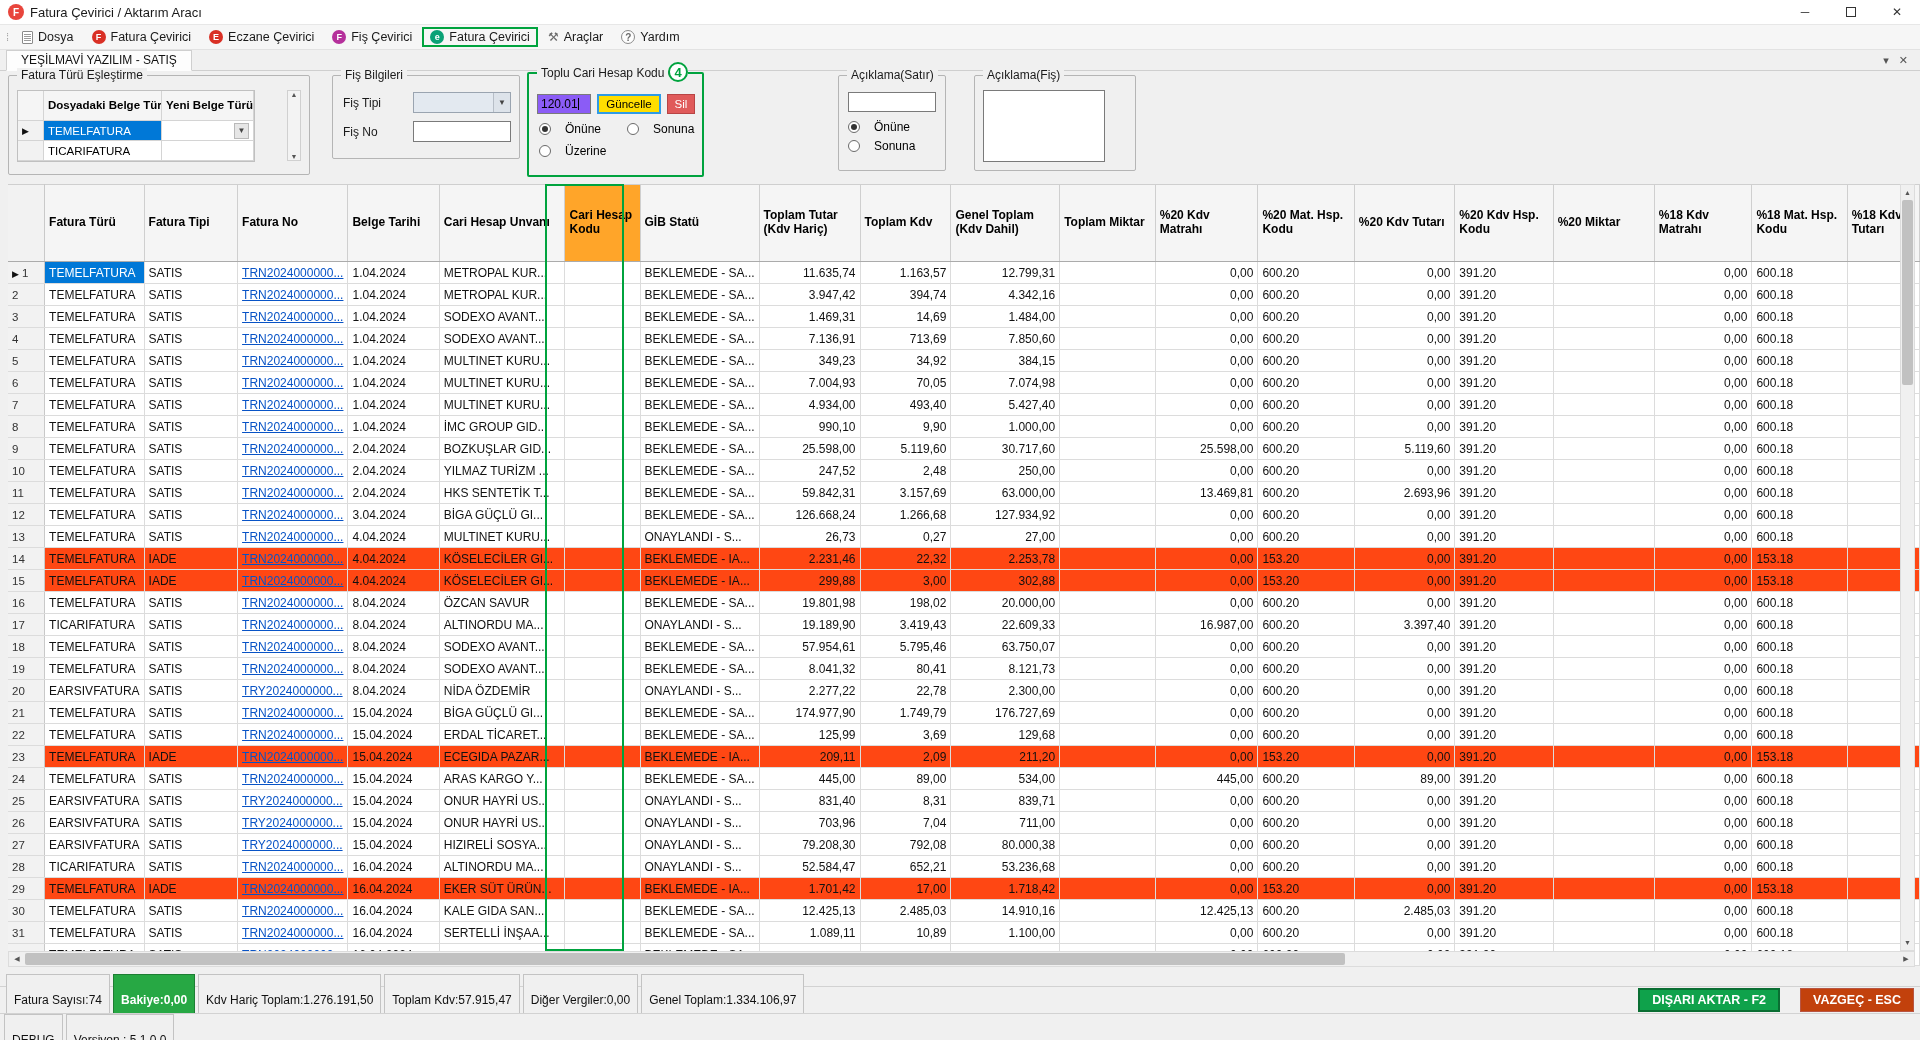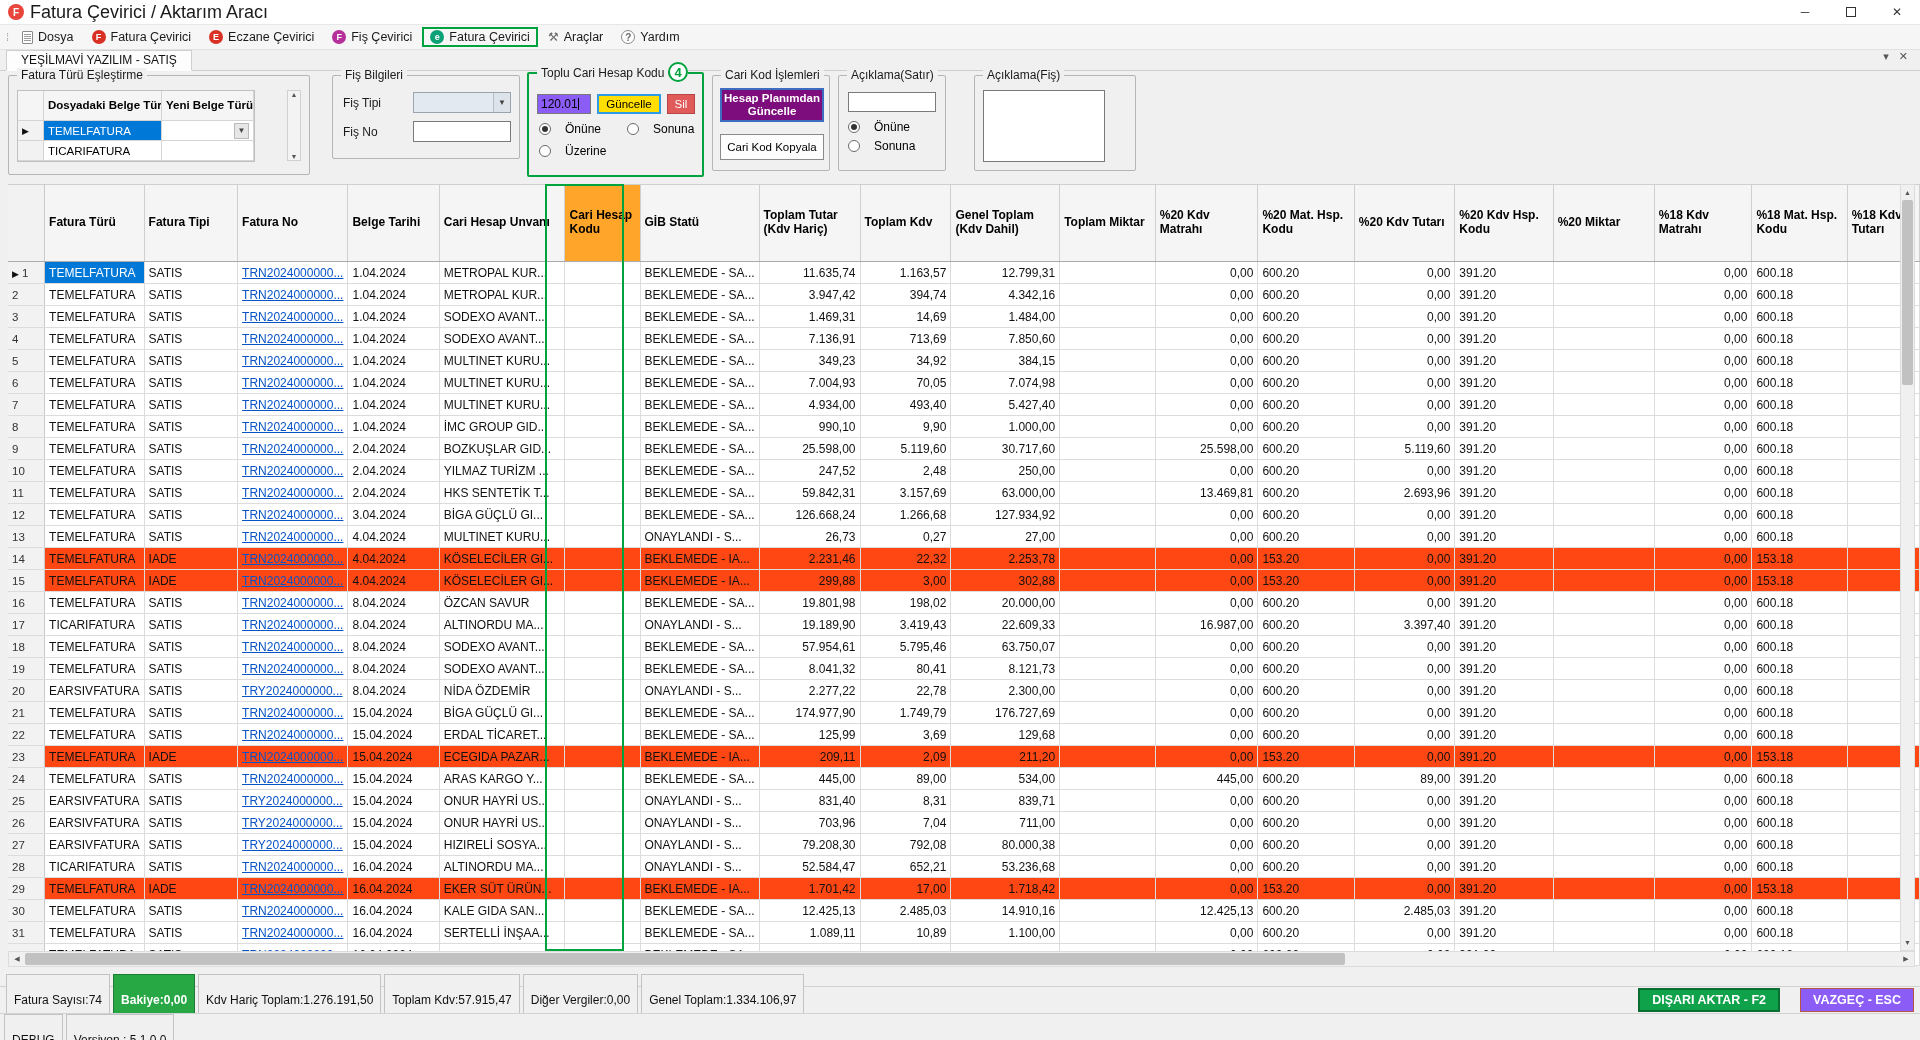--- a/index.html
+++ b/index.html
@@ -2,39 +2,39 @@
 <html><head>
 <meta charset="utf-8">
 <style>
   * { box-sizing: border-box; margin:0; padding:0; }
   html,body { width:1920px; height:1040px; background:#f0f0f0; font-family:"Liberation Sans","DejaVu Sans",sans-serif; overflow:hidden; }
   .app { position:relative; width:1920px; height:1040px; background:#f0f0f0; }
 
   
   .titlebar { position:absolute; top:0; left:0; width:1920px; height:25px; background:#ffffff; display:flex; align-items:center; border-bottom:1px solid #e7e7e7; }
   .titlebar .app-icon { width:16px; height:16px; border-radius:50%; background:#e8453c; color:#fff; font-size:10px; font-weight:bold; display:flex; align-items:center; justify-content:center; margin:0 6px 0 8px; }
-  .titlebar .title { font-size:18px; color:#1a1a1a; }
+  .titlebar .title { font-size:13px; color:#1a1a1a; }
   .win-controls { margin-left:auto; display:flex; height:100%; }
   .win-btn { width:46px; height:100%; display:flex; align-items:center; justify-content:center; font-size:12px; color:#333; cursor:default; }
   .max-glyph { width:10px; height:10px; border:1px solid #333; display:inline-block; }
 
   
   .menubar { position:absolute; top:25px; left:0; width:1920px; height:25px; background:#f6f6f6; border-bottom:1px solid #e2e2e2; display:flex; align-items:center; padding-left:4px; gap:2px; }
   .drag-dots { color:#a8a8a8; font-size:11px; margin:0 4px 0 2px; letter-spacing:-1px; }
   .mi { display:flex; align-items:center; gap:5px; padding:3px 8px; font-size:12.5px; color:#1a1a1a; cursor:default; }
   .mi.hl { border:2px solid #00a33e; padding:1px 6px; }
   .ic-circle { width:14px; height:14px; border-radius:50%; color:#fff; font-size:9px; font-weight:bold; display:flex; align-items:center; justify-content:center; }
   .ic-red { background:#d93025; } .ic-purple { background:#b5309b; } .ic-teal { background:#0aa176; }
   .ic-file { width:11px; height:13px; background:#fff; border:1px solid #8a8a8a; border-radius:1px; position:relative; }
   .ic-file:after { content:''; position:absolute; left:1px; top:2px; width:7px; height:1px; box-shadow:0 2px 0 #9a9a9a, 0 4px 0 #9a9a9a, 0 6px 0 #9a9a9a; background:#9a9a9a; }
   .ic-tool { color:#6a6a6a; font-size:12px; }
   .ic-help { width:14px; height:14px; border-radius:50%; border:1px solid #8a8a8a; color:#6a6a6a; font-size:10px; font-weight:bold; display:flex; align-items:center; justify-content:center; background:#fdfdfd; }
 
   
-  .tabstrip { position:absolute; top:50px; left:0; width:1920px; height:21px; background:#f0f0f0; border-bottom:1px solid #cfcfcf; display:flex; align-items:flex-start; padding-left:6px; }
+  .tabstrip { position:absolute; top:50px; left:0; width:1920px; height:21px; background:#f0f0f0; border-bottom:1px solid #cfcfcf; display:flex; align-items:flex-end; padding-left:6px; }
   .tab { background:#fdfdfd; border:1px solid #cfcfcf; border-bottom:1px solid #fdfdfd; margin-bottom:-1px; padding:2px 14px 3px 14px; font-size:12px; color:#111; }
   .tab-icons { margin-left:auto; display:flex; gap:10px; padding:0 12px 3px 0; color:#555; font-size:11px; }
 
   
   .toppanel { position:absolute; top:71px; left:0; width:1920px; height:110px; background:#f0f0f0; }
   .gbox { position:absolute; border:1px solid #b5b5b5; border-radius:2px; }
   .gbox > .legend { position:absolute; top:-8px; left:8px; background:#f0f0f0; padding:0 4px; font-size:12px; color:#1a1a1a; white-space:nowrap; }
   .gbox.green { border:2px solid #00a33e; }
 
   
@@ -94,21 +94,21 @@
   .scroll-h .arr { width:16px; height:100%; display:flex; align-items:center; justify-content:center; font-size:7px; color:#555; }
   .scroll-h .thumb { width:1320px; height:12px; background:#c1c1c1; border-radius:2px; }
   .scroll-h .spacer { flex:1; }
 
   
   .statusbar { position:absolute; top:986px; left:0; width:1920px; height:27px; background:#f0f0f0; border-top:1px solid #d2d2d2; display:flex; align-items:center; padding:0 6px; gap:3px; }
   .spanel { border:1px solid #c3c3c3; padding:18px 7px; font-size:12px; background:#f0f0f0; color:#111; white-space:nowrap; }
   .spanel.bakiye { background:#27a844; color:#fff; font-weight:bold; border-color:#1d7e33; }
   .foot-btns { margin-left:auto; display:flex; gap:20px; }
   .btn-export { background:#0fa24b; color:#fff; font-weight:bold; border:2px solid #0a6e33; padding:3px 12px; font-size:12.5px; }
-  .btn-cancel { background:#8b5cf6; color:#fff; font-weight:bold; border:1px solid #b85542; padding:4px 12px; font-size:12.5px; }
+  .btn-cancel { background:#c2410c; color:#fff; font-weight:bold; border:1px solid #b85542; padding:4px 12px; font-size:12.5px; }
 
   .debugbar { position:absolute; top:1013px; left:0; width:1920px; height:27px; background:#f0f0f0; border-top:1px solid #d2d2d2; display:flex; padding:0 4px; gap:3px; }
 </style>
 </head>
 <body>
 
 <div class="app">
 
   <div class="titlebar">
     <span class="app-icon">F</span>
@@ -220,25 +220,20 @@
       <div class="radio-line" style="left:98px; top:48px;">
           <span class="radio"></span>
           <span>Sonuna</span>
         </div>
       <div class="radio-line" style="left:10px; top:70px;">
           <span class="radio"></span>
           <span>Üzerine</span>
         </div>
     </div>
 
-    <div class="gbox" style="left:712px; top:4px; width:118px; height:96px;">
-      <span class="legend">Cari Kod İşlemleri</span>
-      <div class="btn btn-purple" style="left:7px; top:12px; width:104px; height:34px;">Hesap Planımdan Güncelle</div>
-      <div class="btn btn-white" style="left:7px; top:58px; width:104px; height:26px;">Cari Kod Kopyala</div>
-    </div>
 
     <div class="gbox" style="left:838px; top:4px; width:108px; height:96px;">
       <span class="legend">Açıklama(Satır)</span>
       <input class="tbox" style="left: 9px; top: 16px; width: 88px; height: 20px;" value="">
       <div class="radio-line" style="left:9px; top:44px;">
           <span class="radio checked"></span>
           <span>Önüne</span>
         </div>
       <div class="radio-line" style="left:9px; top:63px;">
           <span class="radio"></span>

